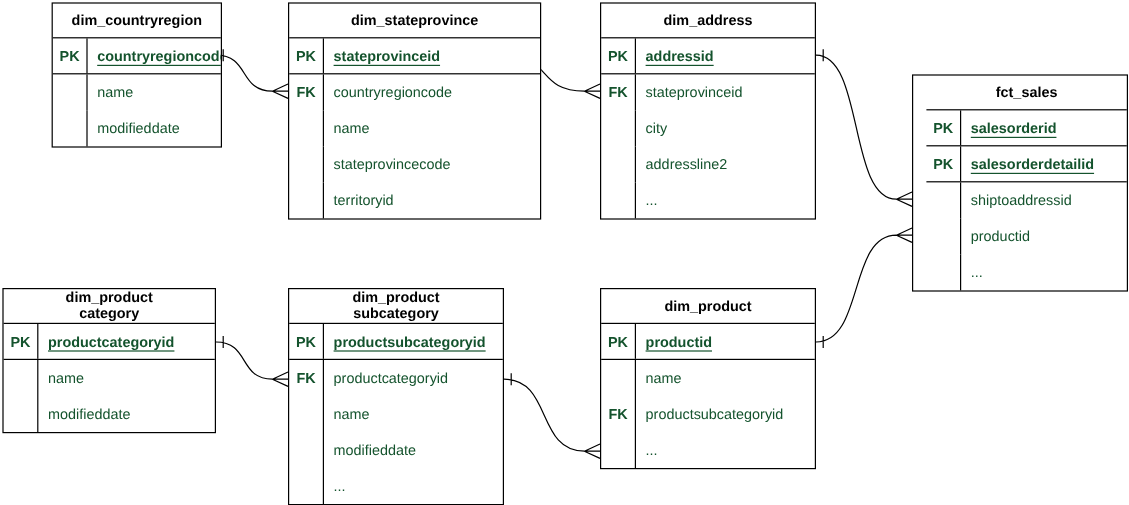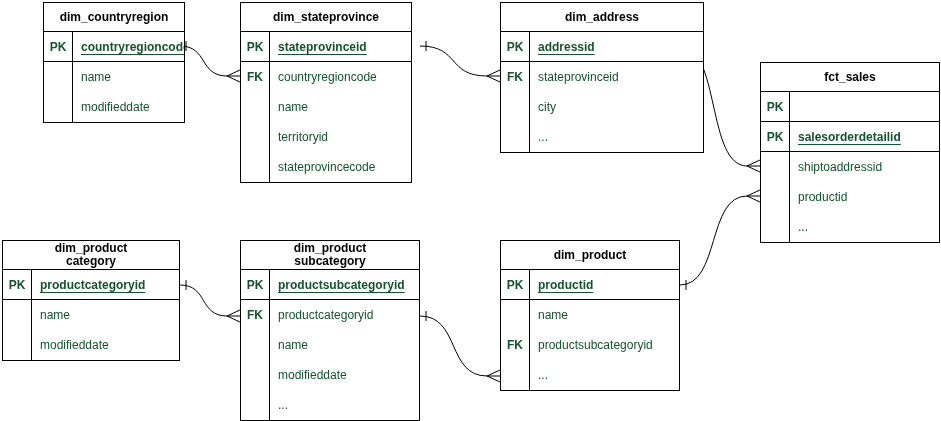--- a/index.html
+++ b/index.html
@@ -105,68 +105,73 @@
     <div class="row">
       <div class="key"></div>
       <div class="field">name</div>
     </div>
     <div class="row">
       <div class="key"></div>
       <div class="field">modifieddate</div>
     </div>
   </div>
 
-  <div class="entity" style="left:240px; top:2px; width:172px;">
+  <div class="entity" style="left:240px; top:2px; width:211px;">
     <div class="entity-title">dim_stateprovince</div>
     <div class="row pk">
       <div class="key">PK</div>
       <div class="field pk-field">stateprovinceid</div>
     </div>
     <div class="row">
       <div class="key fk">FK</div>
       <div class="field">countryregioncode</div>
     </div>
     <div class="row">
       <div class="key"></div>
       <div class="field">name</div>
     </div>
     <div class="row">
       <div class="key"></div>
+      <div class="field">stateprovincecode</div>
+    </div>
+    <div class="row">
+      <div class="key"></div>
       <div class="field">territoryid</div>
     </div>
-    <div class="row">
-      <div class="key"></div>
-      <div class="field">stateprovincecode</div>
-    </div>
-  </div>
-
-  <div class="entity" style="left:500px; top:2px; width:204px;">
+  </div>
+
+  <div class="entity" style="left:500px; top:2px; width:180px;">
     <div class="entity-title">dim_address</div>
     <div class="row pk">
       <div class="key">PK</div>
       <div class="field pk-field">addressid</div>
     </div>
     <div class="row">
       <div class="key fk">FK</div>
       <div class="field">stateprovinceid</div>
     </div>
     <div class="row">
       <div class="key"></div>
       <div class="field">city</div>
     </div>
     <div class="row">
       <div class="key"></div>
-      <div class="field">...</div>
-    </div>
-  </div>
-
-  <div class="entity" style="left:760px; top:62px; width:180px;">
+      <div class="field">addressline2</div>
+    </div>
+    <div class="row">
+      <div class="key"></div>
+      <div class="field">...</div>
+    </div>
+  </div>
+
+  <div class="entity" style="left:760px; top:62px; width:180px;padding-left:11px;">
     <div class="entity-title">fct_sales</div>
     <div class="row pk">
       <div class="key">PK</div>
+      <div class="field pk-field">salesorderid</div>
     </div>
     <div class="row pk">
       <div class="key">PK</div>
       <div class="field pk-field">salesorderdetailid</div>
     </div>
     <div class="row">
       <div class="key"></div>
       <div class="field">shiptoaddressid</div>
     </div>
     <div class="row">

